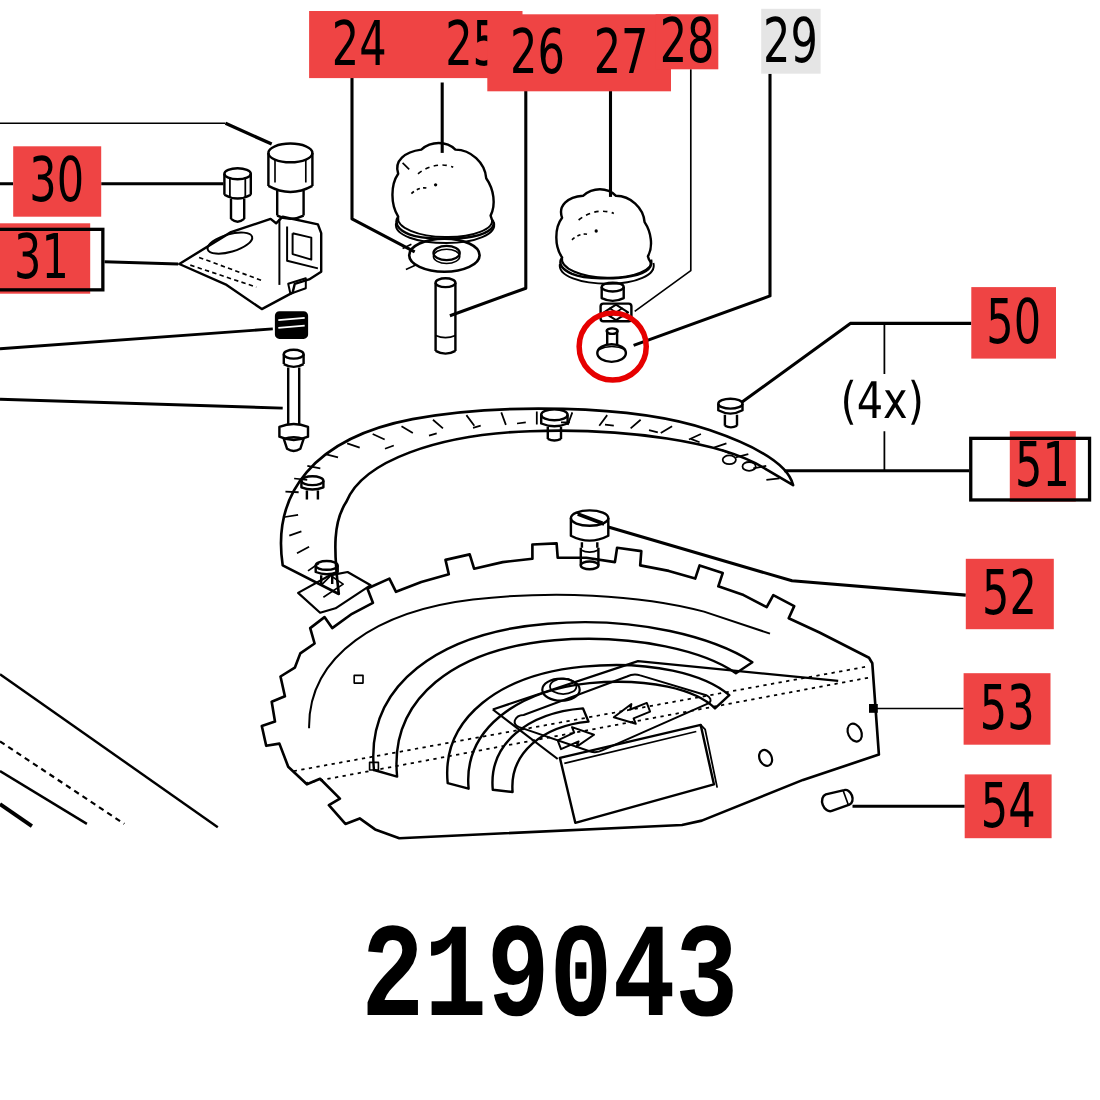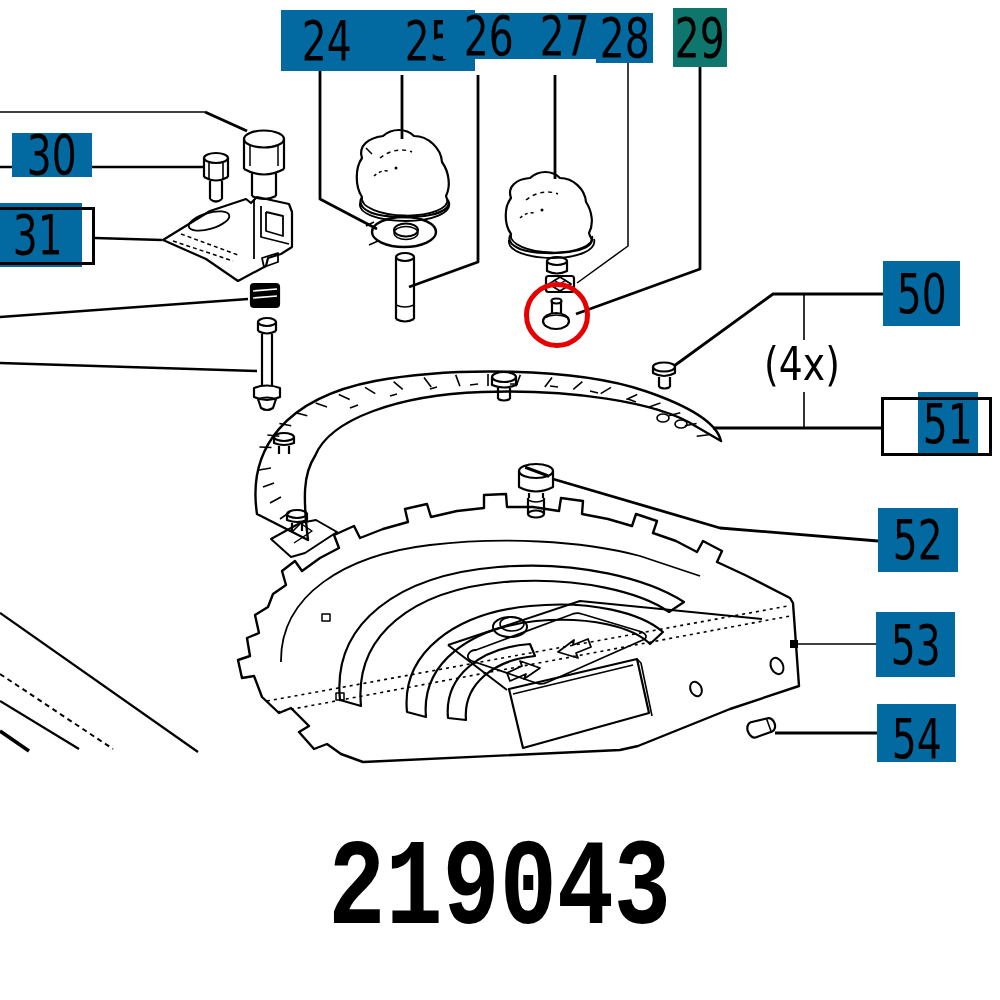--- a/index.html
+++ b/index.html
@@ -1,22 +1,22 @@
 <!DOCTYPE html>
 <html><head>
 <meta charset="utf-8">
 <style>
   html,body{margin:0;padding:0;background:#fff;}
   .stage{position:relative;width:1000px;height:1000px;background:#fff;overflow:hidden;
          font-family:"DejaVu Sans", sans-serif;}
   svg.drawing{position:absolute;left:0;top:0;}
   .callout{position:absolute;display:flex;align-items:center;justify-content:center;
-           background:#0369a1;color:#000;font-size:56px;line-height:1;}
+           background:#ef4444;color:#000;font-size:56px;line-height:1;}
   .callout .num{display:inline-block;transform:scaleX(0.70);transform-origin:center;}
-  .callout.red{background:#0f766e;}
+  .callout.red{background:#e5e5e5;margin-left:19px;}
   .callout.pair{justify-content:space-between;padding:0 10px;}
   .borderbox{position:absolute;border:3px solid #000;background:transparent;box-sizing:border-box;}
   .qty-note{position:absolute;left:752px;top:338px;width:100px;height:52px;display:flex;
             align-items:center;justify-content:center;font-size:46px;color:#000;
             transform:scaleX(0.82);transform-origin:center;}
   .part-number{position:absolute;left:0;top:830px;width:1000px;text-align:center;
                font-size:122px;font-weight:bold;color:#000;line-height:1;
                letter-spacing:0px;font-family:Liberation Mono, monospace;}
   .part-number .pn-inner{display:inline-block;transform:scaleX(0.78);transform-origin:center;}
 </style>
@@ -219,51 +219,51 @@
     <g transform="rotate(-20 761 727)">
       <path d="M753,719 L770,721 A5,7 0 0 1 770,735 L753,735 A5.5,7.5 0 0 1 753,719 Z"></path>
       <path stroke-width="1.5" d="M769,721 L769,735"></path>
     </g>
   </svg>
 
   <div class="callout pair" style="left:281px;top:10px;width:174px;height:61px;">
     <span class="num">24</span>
     <span class="num">25</span>
   </div>
-  <div class="callout pair" style="left:443px;top:13px;width:147px;height:46px;">
+  <div class="callout pair" style="left:443px;top:13px;width:147px;height:70px;">
     <span class="num">26</span>
     <span class="num">27</span>
   </div>
   <div class="callout" style="left:596px;top:13px;width:57px;height:50px;">
     <span class="num">28</span>
   </div>
   <div class="callout red" style="left:673px;top:8px;width:54px;height:59px;">
     <span class="num">29</span>
   </div>
-  <div class="callout" style="left:12px;top:133px;width:80px;height:44px;">
+  <div class="callout" style="left:12px;top:133px;width:80px;height:64px;">
     <span class="num">30</span>
   </div>
   <div class="callout" style="left:-6px;top:203px;width:88px;height:64px;">
     <span class="num">31</span>
   </div>
   <div class="borderbox" style="left:-12px;top:207px;width:107px;height:58px;"></div>
   <div class="callout" style="left:883px;top:261px;width:77px;height:65px;">
     <span class="num">50</span>
   </div>
   <div class="callout" style="left:918px;top:392px;width:60px;height:64px;">
     <span class="num">51</span>
   </div>
   <div class="borderbox" style="left:881px;top:397px;width:111px;height:59px;"></div>
   <div class="callout" style="left:878px;top:508px;width:80px;height:64px;align-items:center;">
     <span class="num">52</span>
   </div>
   <div class="callout" style="left:876px;top:612px;width:79px;height:65px;">
     <span class="num">53</span>
   </div>
-  <div class="callout" style="left:877px;top:704px;width:79px;height:46px;align-items:center;padding-top:12px;">
+  <div class="callout" style="left:877px;top:704px;width:79px;height:46px;align-items:flex-end;padding-top:12px;">
     <span class="num">54</span>
   </div>
 
   <div class="qty-note">(4x)</div>
 
   <div class="part-number">
     <span class="pn-inner">219043</span>
   </div>
 
 </div>

